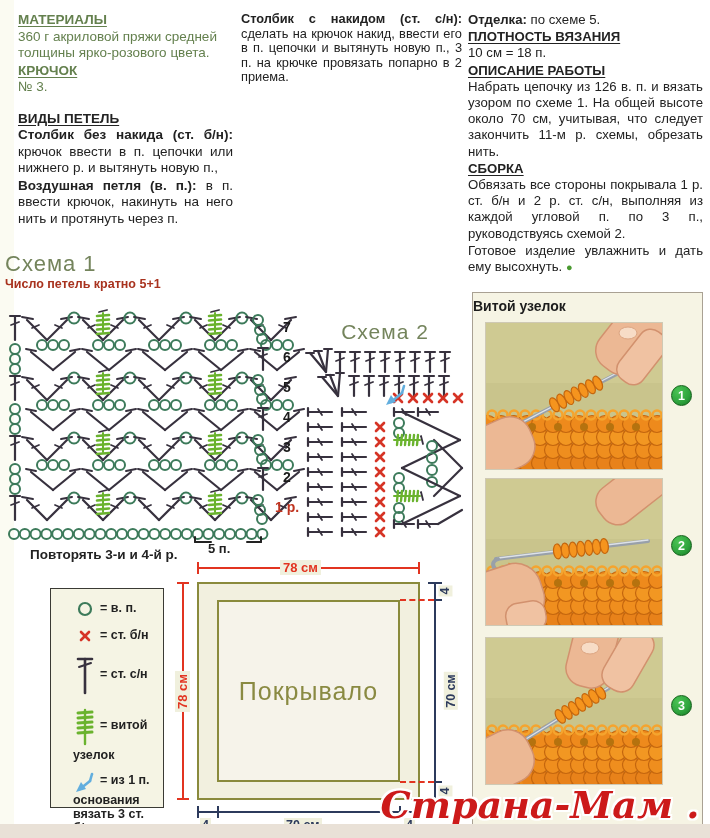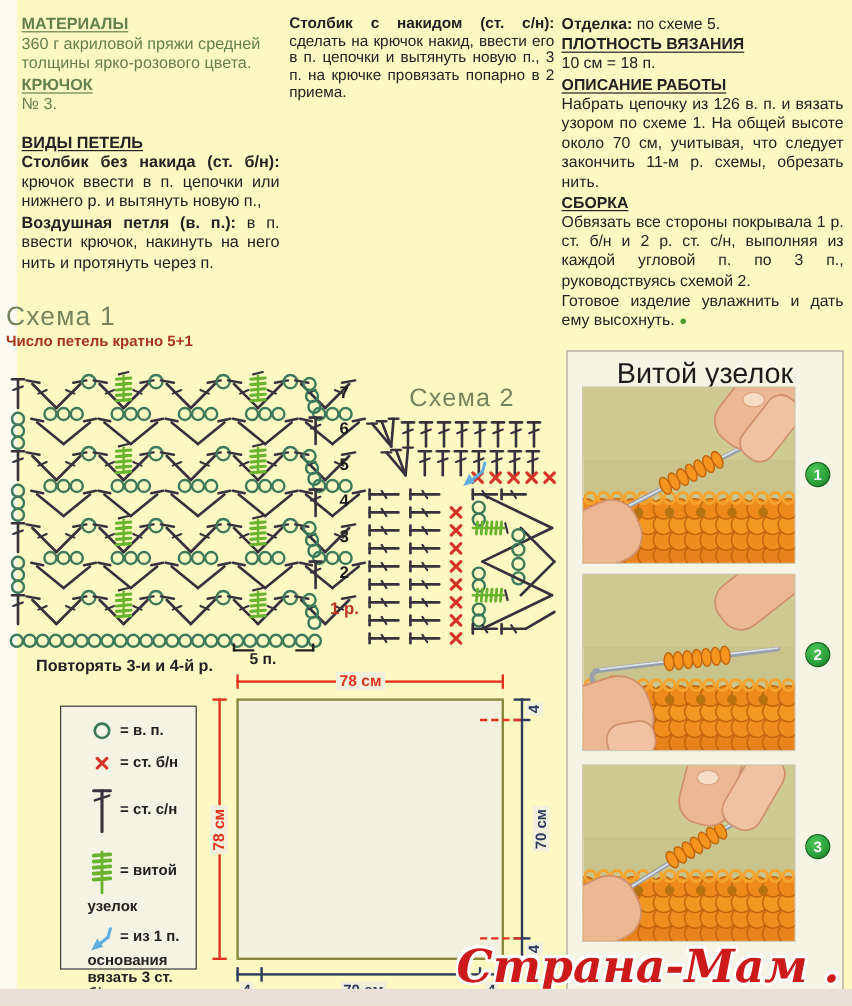--- a/index.html
+++ b/index.html
@@ -1,16 +1,16 @@
 <!DOCTYPE html>
 <html><head>
 <meta charset="utf-8">
 <style>
   html,body{margin:0;padding:0;background:#d8d4c4;}
-  .page{position:relative;width:710px;height:838px;background:#fef9c3;overflow:hidden;
+  .page{position:relative;width:710px;height:838px;background:#ffffff;overflow:hidden;
         font-family:"Liberation Sans",sans-serif;color:#222;}
   .strip-left{position:absolute;left:0;top:0;width:14px;height:824px;background:#fbfbf2;}
   .strip-bottom{position:absolute;left:0;top:824px;width:710px;height:14px;background:#e9e1d7;}
 
   
   .col{position:absolute;top:12px;}
   .col p{margin:0 0 1px 0;}
   .col1{left:18px;width:215px;font-size:13.5px;line-height:16.5px;}
   .col2{left:241px;width:221px;font-size:12.8px;line-height:14.6px;text-align:justify;}
   .col3{left:468px;width:235px;font-size:13.2px;line-height:16.2px;text-align:justify;}
@@ -50,22 +50,22 @@
   .dim{position:absolute;background:#e23420;}
   .dimn{position:absolute;background:#2c3a5c;}
   .dim-lab{position:absolute;font-size:13px;font-weight:bold;color:#e23420;background:#f0f0dd;padding:0 3px;}
   .dimn-lab{position:absolute;font-size:12.5px;font-weight:bold;color:#2c3a5c;background:#f0f0dd;padding:0 2px;}
   .rot{transform:rotate(-90deg);transform-origin:center;}
   .dash-red{position:absolute;border-top:2px dashed #e23420;width:34px;height:0;}
 
   
   .photos{position:absolute;left:472px;top:292px;width:231px;height:534px;
           border:1px solid #a9a193;background:#f6f4e4;box-sizing:border-box;}
-  .ph-title{position:absolute;left:0;top:5px;width:100%;text-align:center;
-            font-size:24px;font-weight:normal;color:#1c1c1c;}
+  .ph-title{position:absolute;left:0;top:5px;width:100%;text-align:left;
+            font-size:14px;font-weight:bold;color:#1c1c1c;}
   .photo{position:absolute;left:13px;width:176px;height:146px;box-shadow:0 0 0 1px #cfc9b4;}
   .badge{position:absolute;left:198px;width:21px;height:21px;border-radius:50%;
          background:radial-gradient(circle at 35% 30%, #4cc455, #2da23c 60%, #157022);
          color:#fff;font-size:12.5px;font-weight:bold;text-align:center;line-height:21px;
          border:1px solid #126018;box-sizing:border-box;}
 
   
   .watermark{position:absolute;left:372px;top:782px;width:336px;text-align:center;
              font-family:"DejaVu Serif",serif;font-style:italic;font-weight:bold;
              font-size:38px;color:#cc1a1a;letter-spacing:0px;
@@ -701,20 +701,23 @@
         <div class="legend-row"><svg width="24" height="24" class="legend-sym">
             <line x1="19" y1="5" x2="17" y2="12" stroke="#62aede" stroke-width="2.6" stroke-linecap="round"></line>
             <line x1="17" y1="12" x2="7" y2="20" stroke="#62aede" stroke-width="2.6" stroke-linecap="round"></line>
             <polygon points="3,23 13,20 8,13" fill="#62aede"></polygon>
           </svg><span>= из 1 п. основания вязать 3 ст. б/н.</span></div>
       </div>
   </div>
 
   <div class="blanket">
     <div class="bk-outer"></div>
+    <div class="bk-inner">
+      <span class="bk-label">Покрывало</span>
+    </div>
 
     <div class="dim" style="left:35px;top:17px;width:223px;height:2px"></div>
     <div class="dim" style="left:35px;top:12px;width:2px;height:12px"></div>
     <div class="dim" style="left:256px;top:12px;width:2px;height:12px"></div>
     <div class="dim-lab" style="left:118px;top:10px">78 см</div>
 
     <div class="dim" style="left:20px;top:32px;width:2px;height:218px"></div>
     <div class="dim" style="left:15px;top:32px;width:12px;height:2px"></div>
     <div class="dim" style="left:15px;top:248px;width:12px;height:2px"></div>
     <div class="dim-lab rot" style="left:0px;top:134px">78 см</div>

